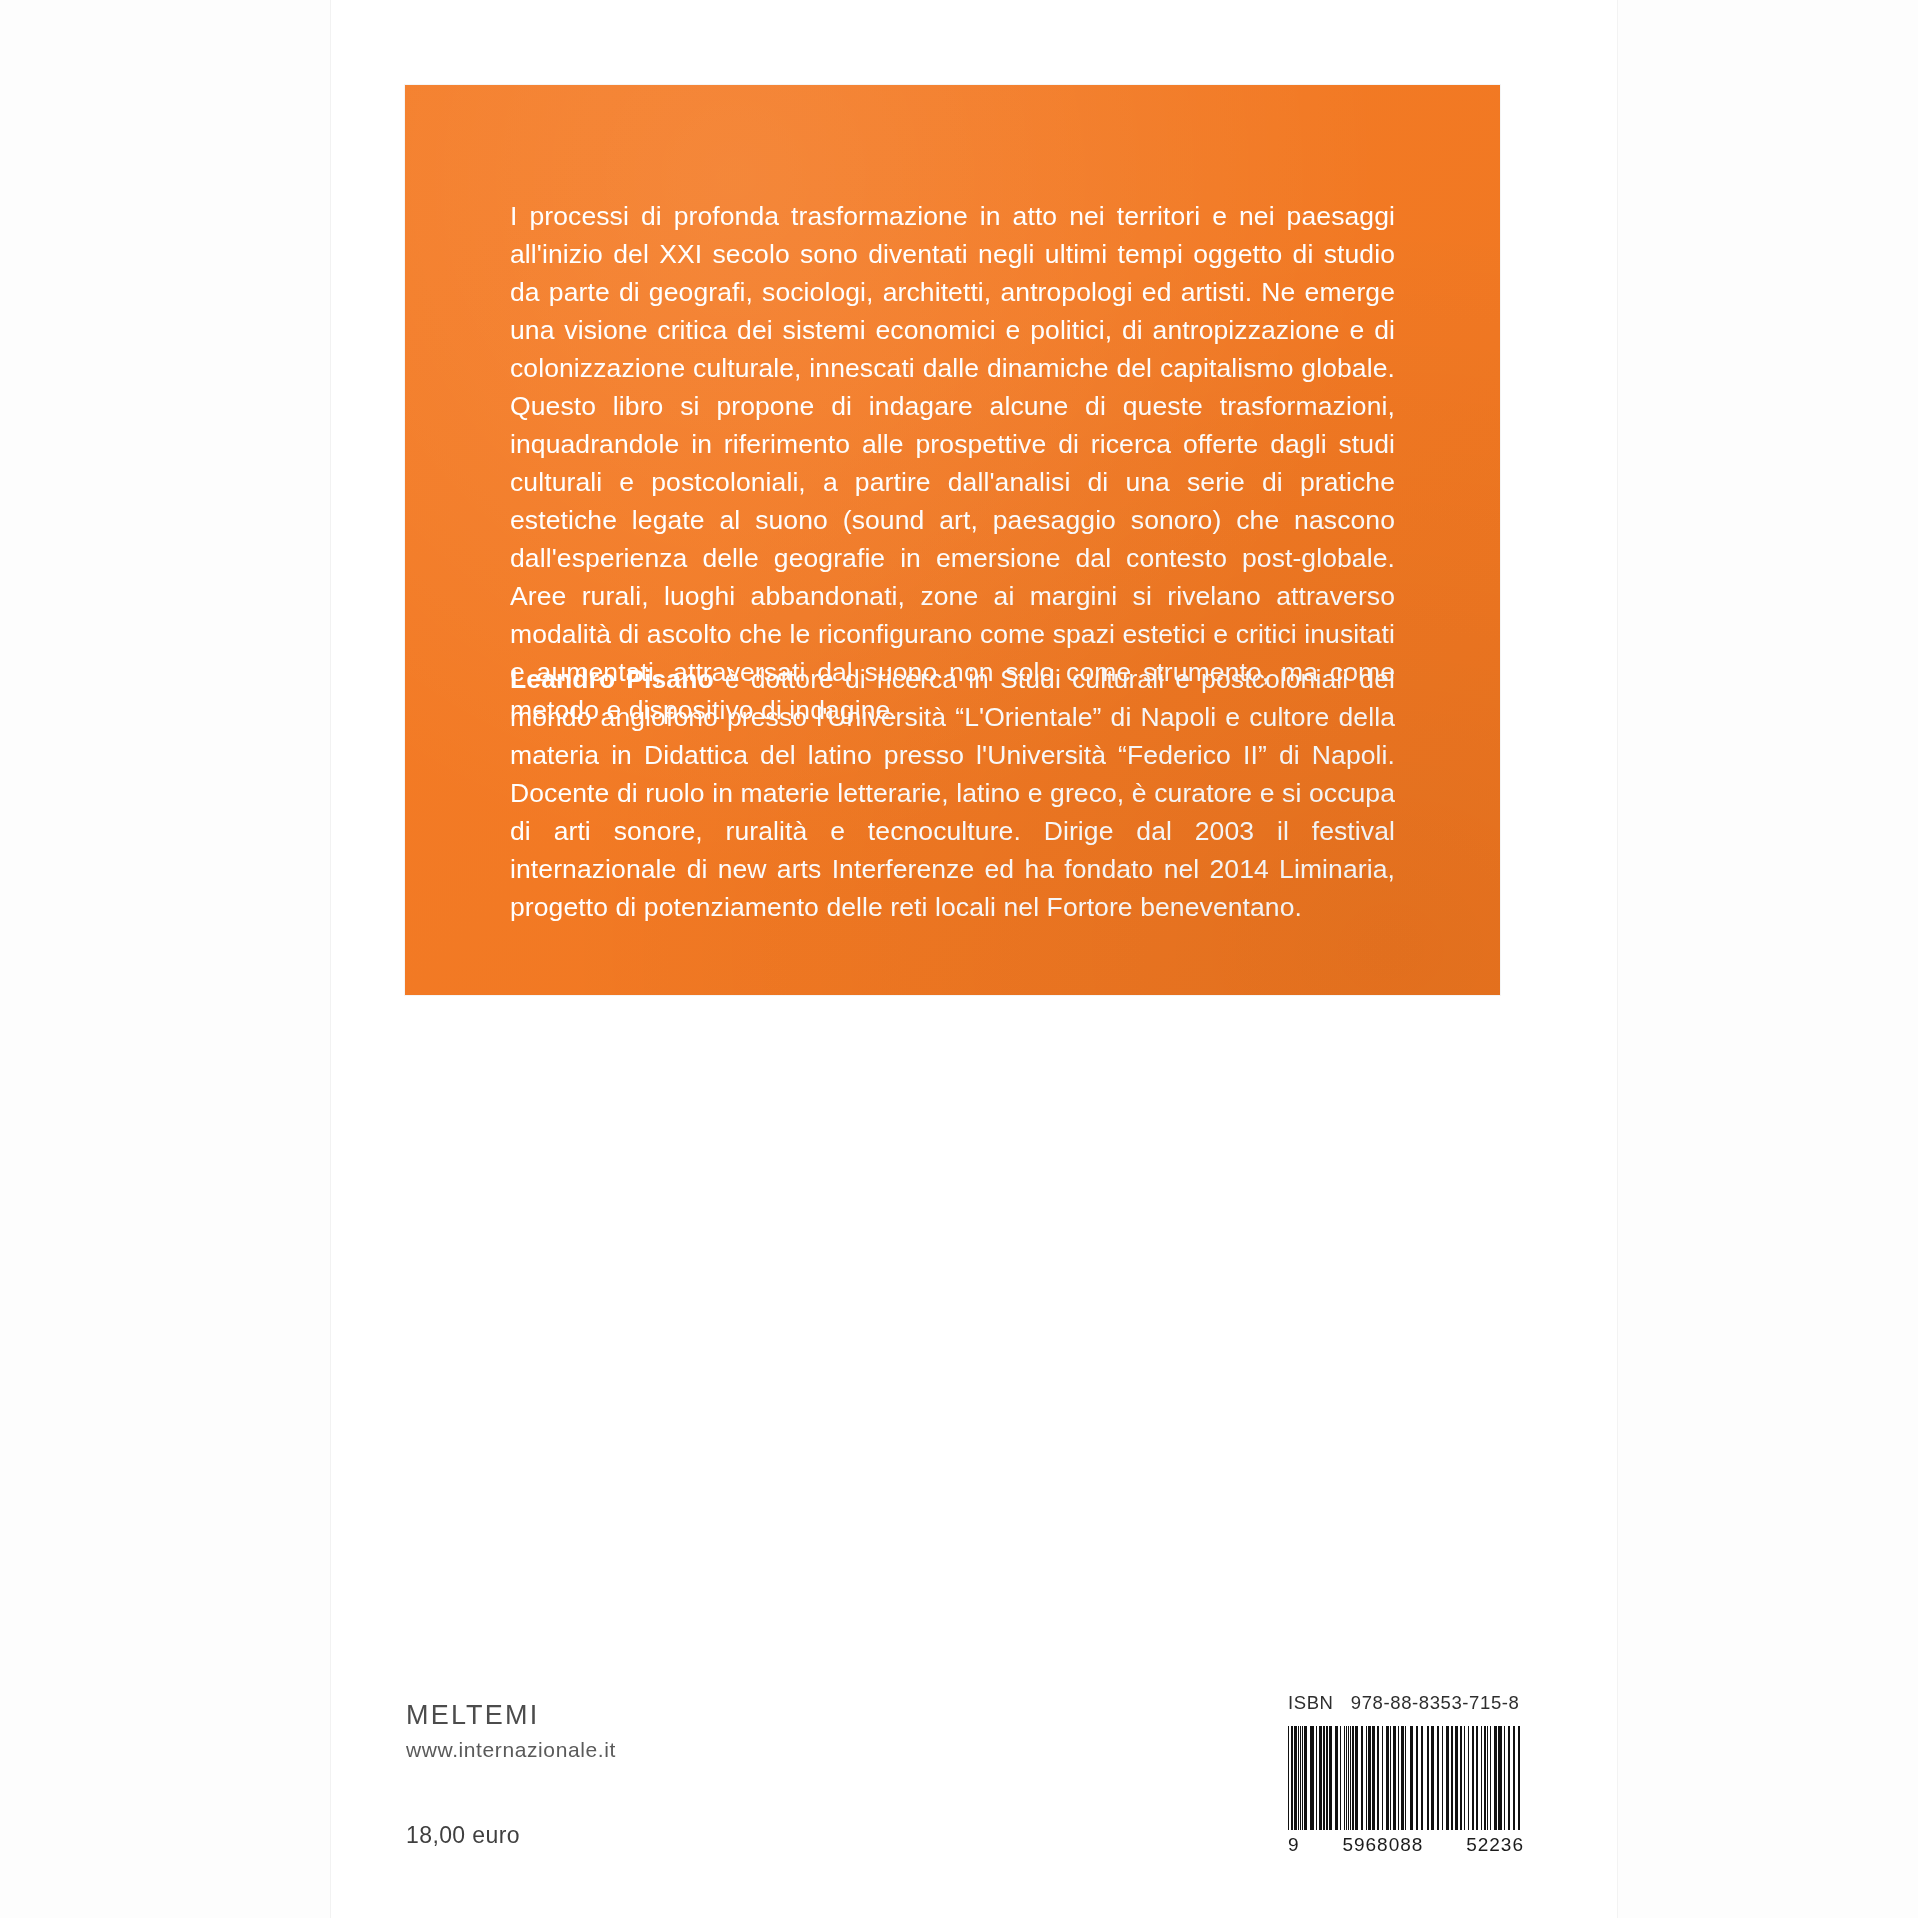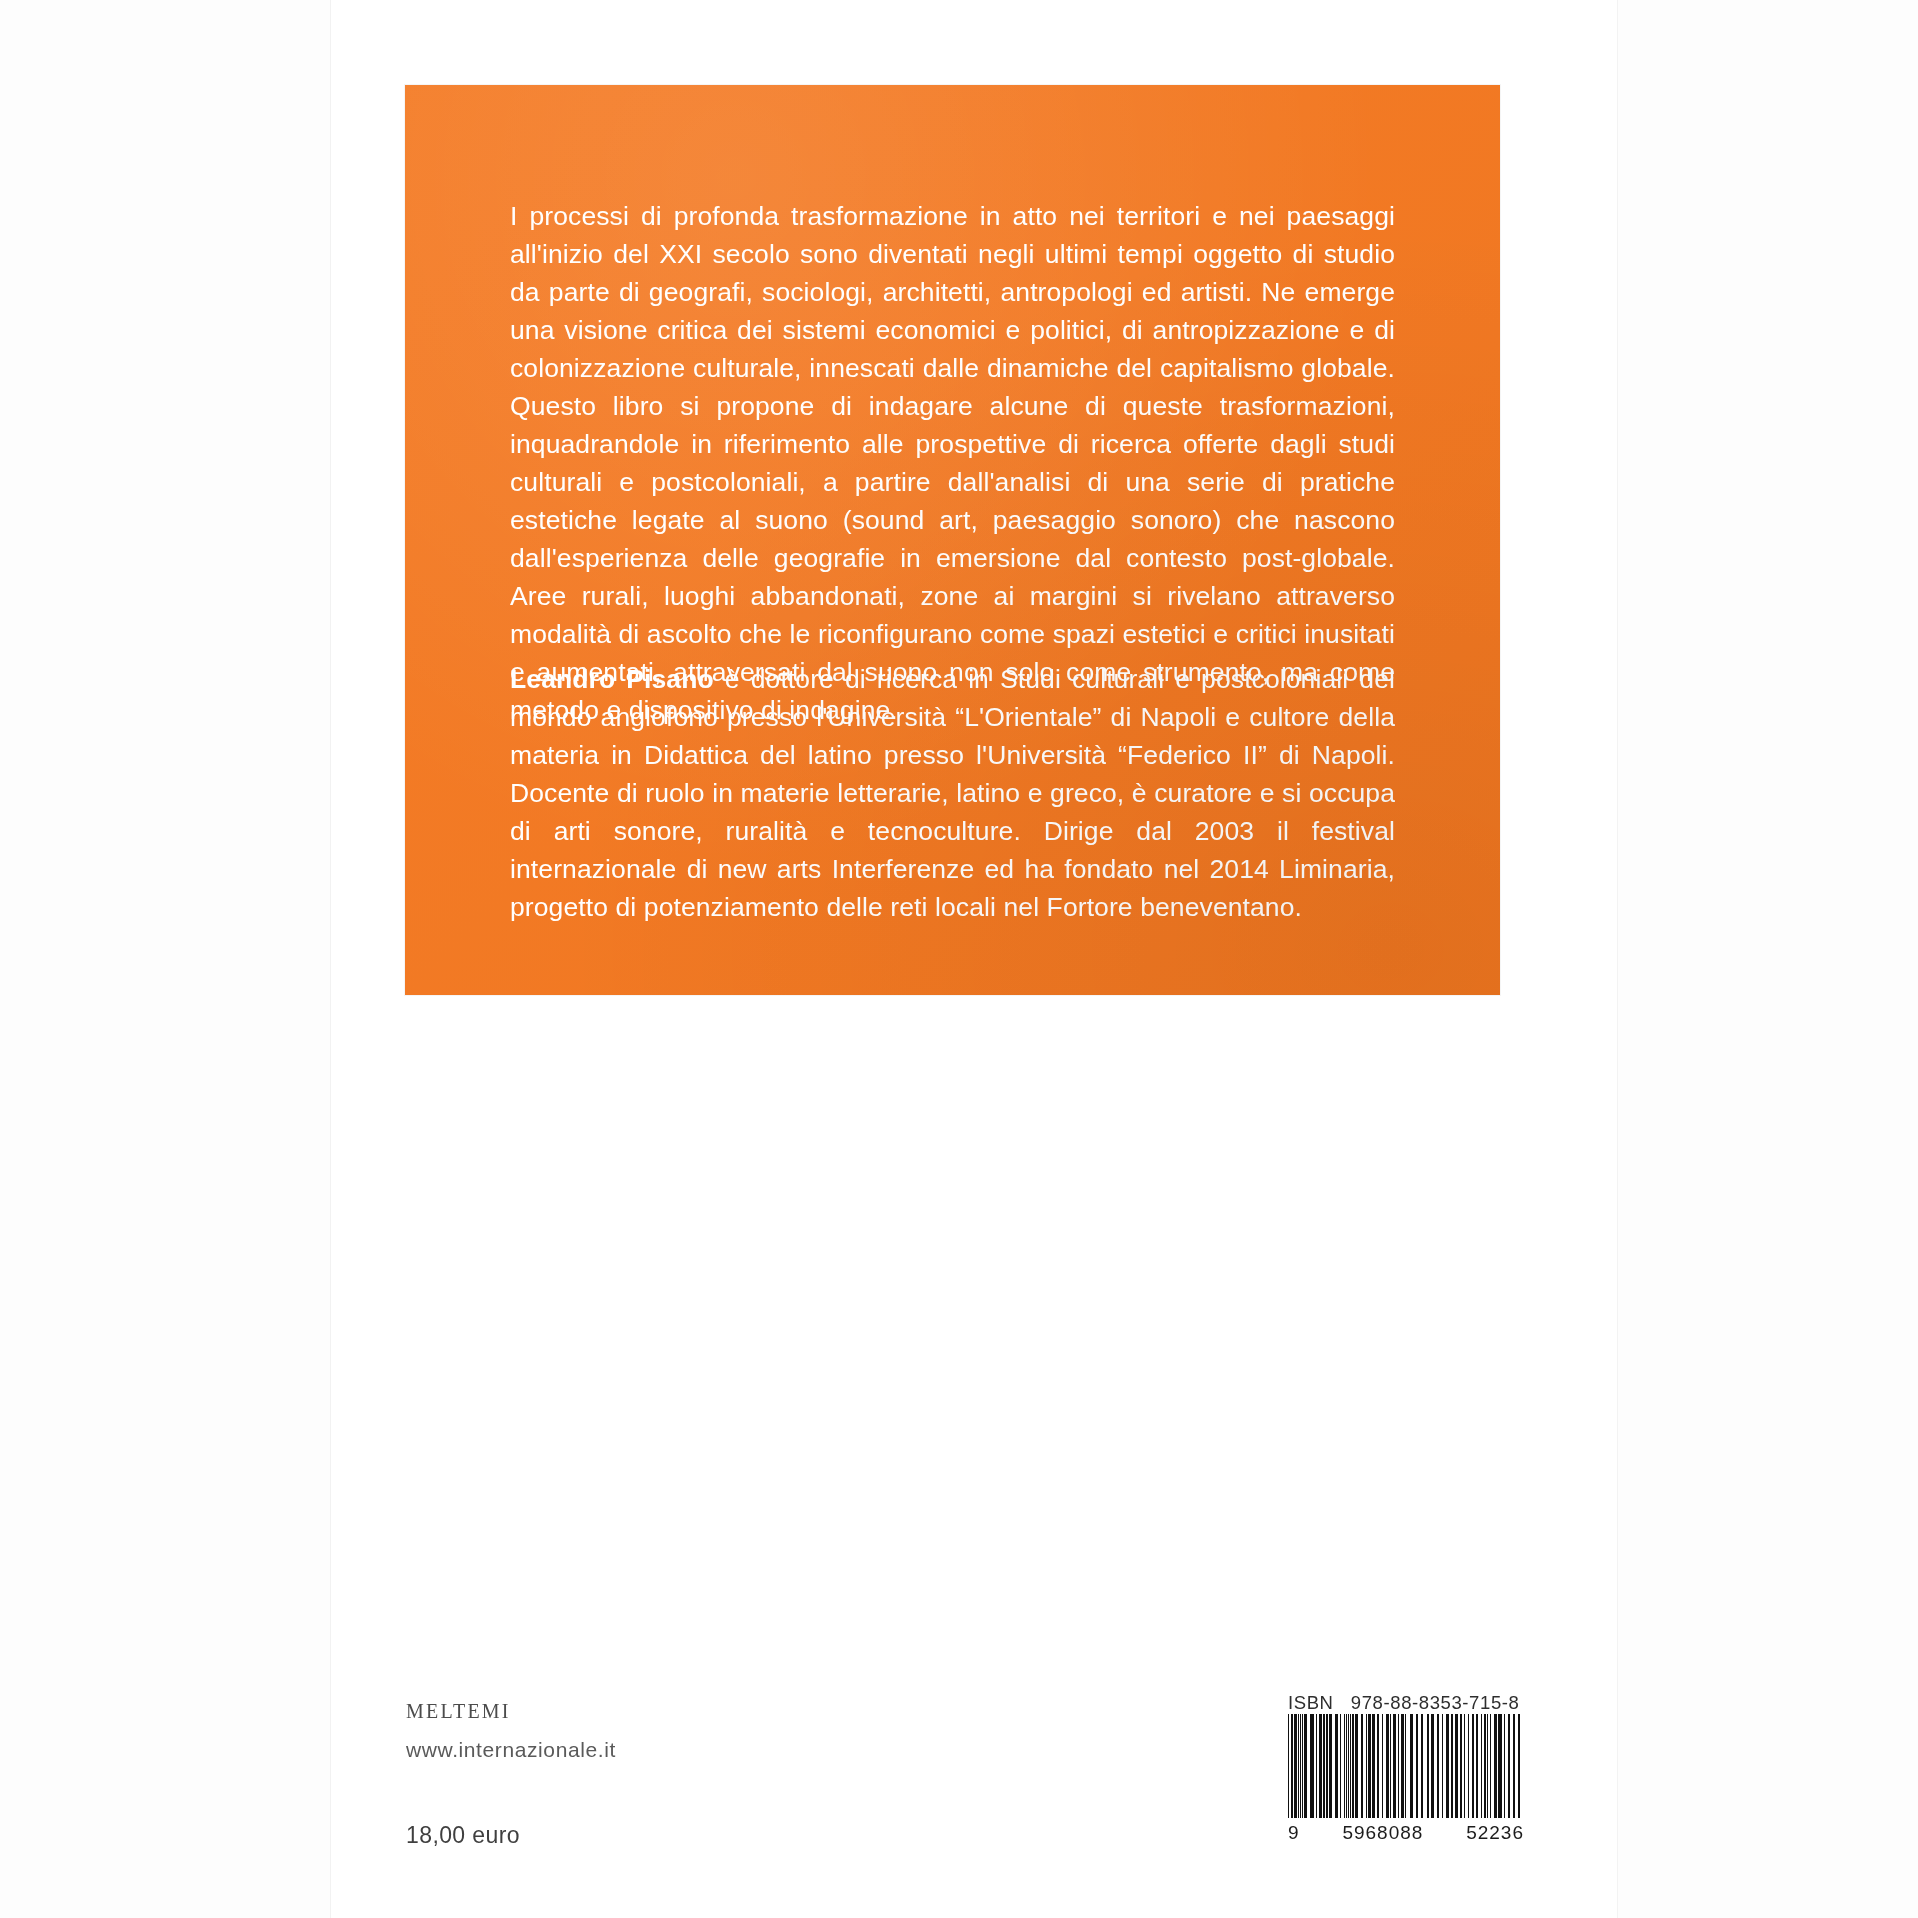--- a/index.html
+++ b/index.html
@@ -84,23 +84,23 @@
     text-justify: inter-word;
   }
   .bio .name {
     font-weight: bold;
   }
   .publisher {
     position: absolute;
     left: 406px;
     top: 1700px;
     color: #4c4c4c;
-    font-size: 20px;
+    font-size: 27px;
     letter-spacing: 2.2px;
-    font-family: Liberation Serif, serif;
+    font-family: Liberation Sans, sans-serif;
   }
   .site {
     position: absolute;
     left: 406px;
     top: 1738px;
     color: #5a5a5a;
     font-size: 21px;
     letter-spacing: 0.6px;
   }
   .price {
@@ -115,21 +115,21 @@
     position: absolute;
     left: 1288px;
     top: 1692px;
     width: 248px;
   }
   .isbn-text {
     color: #2e2e2e;
     font-size: 18.5px;
     letter-spacing: 0.6px;
     white-space: nowrap;
-    margin-bottom: 0;
+    margin-bottom: 12px;
   }
   .barcode {
     position: relative;
     width: 236px;
     height: 104px;
     background: #ffffff;
   }
   .barcode .bars {
     position: absolute;
     left: 0; top: 0;

